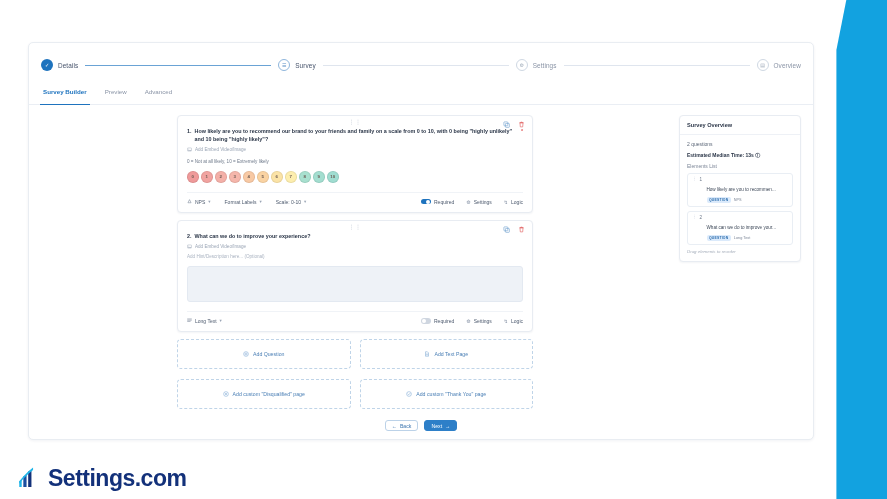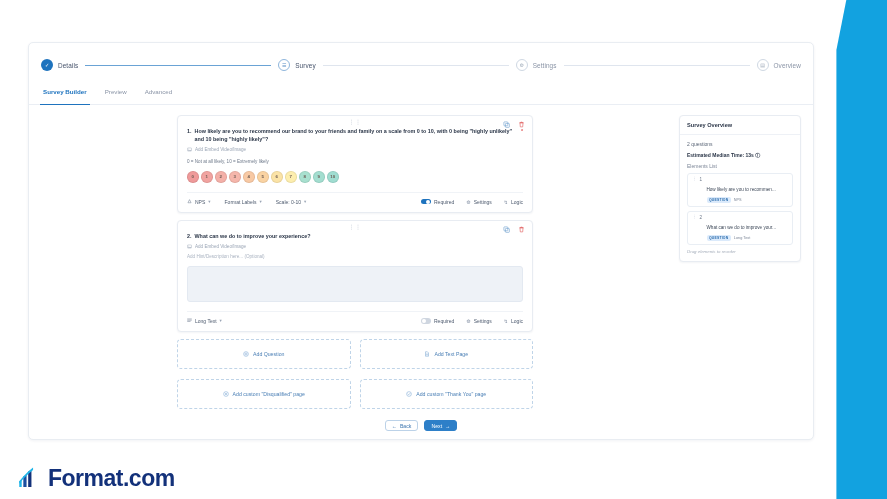--- a/index.html
+++ b/index.html
@@ -457,16 +457,16 @@
     </div>
   </div>
 
   <div class="logo">
     <svg width="26" height="26" viewBox="0 0 32 32">
       <path d="M4 27 L7 27 L7 18 L4 20 Z" fill="#1fb5e8"></path>
       <path d="M9 27 L13 27 L13 12 L9 14 Z" fill="#1b4fa0"></path>
       <path d="M15 27 L19 27 L19 6 L15 8 Z" fill="#13317a"></path>
       <path d="M4 20 L9 14 L15 8 L21 3 L21 6 L15 11 L9 17 L4 23 Z" fill="#1fb5e8"></path>
     </svg>
-    <span class="logo-text">Format.com</span>
+    <span class="logo-text">Settings.com</span>
   </div>
 
 </div>
 
 </body></html>

